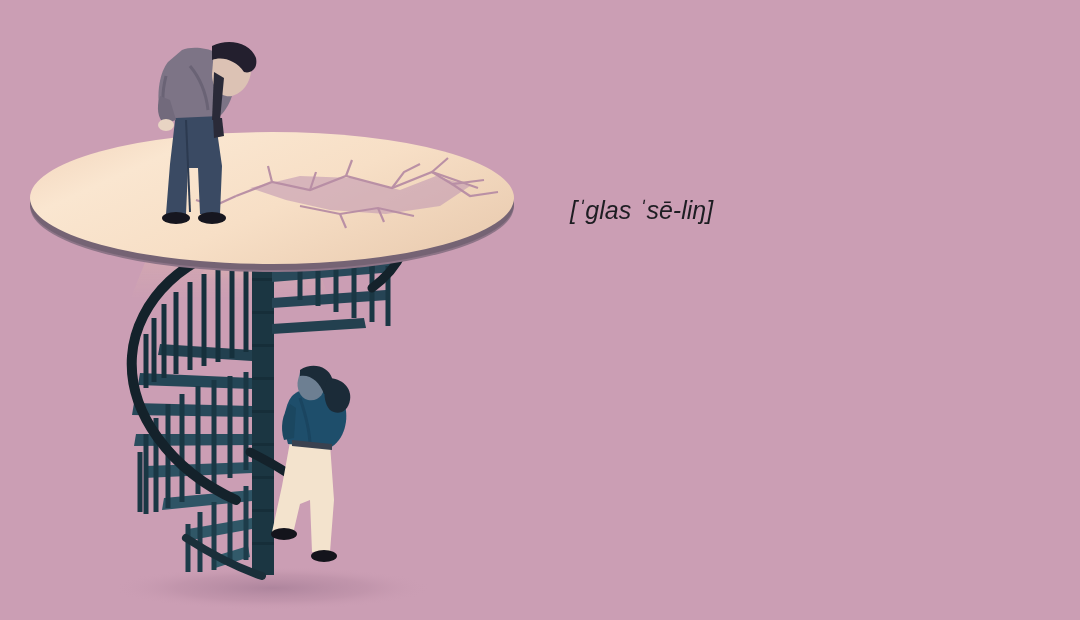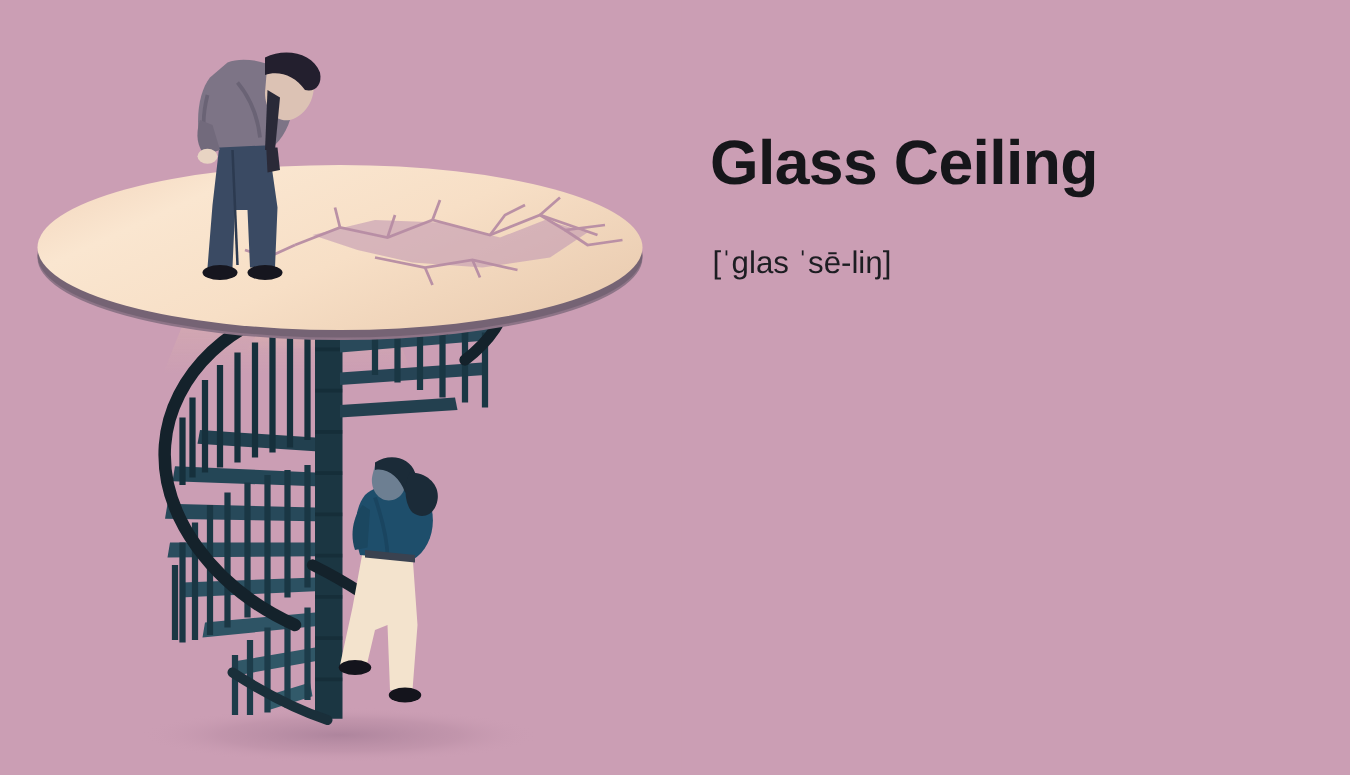--- a/index.html
+++ b/index.html
@@ -47,20 +47,21 @@
     letter-spacing: -0.5px;
     color: #16161a;
     line-height: 1.05;
     white-space: nowrap;
   }
   #pronunciation {
     position: absolute;
     left: 2px;
     top: 196px;
     font-size: 25px;
+    font-style: italic;
     color: #1d1d22;
     letter-spacing: 0px;
     white-space: nowrap;
   }
   #definition {
     position: absolute;
     left: 0px;
     top: 270px;
     width: 500px;
     font-size: 34px;
@@ -275,17 +276,16 @@
         <path d="M 328 378 C 342 378 352 388 350 400 C 348 412 338 416 330 410
                  C 324 404 322 388 328 378 Z" fill="#1b2b38"></path>
 
         <path d="M 292 440 L 332 444 L 332 450 L 292 446 Z" fill="#3a4250"></path>
       </g>
 
     </svg>
   </div>
 
   <div id="textpanel">
-    <div id="word">Glass Ceiling</div>
     <div id="pronunciation">[ˈglas ˈsē-liŋ]</div>
   </div>
 
 </div>
 
 </body></html>

